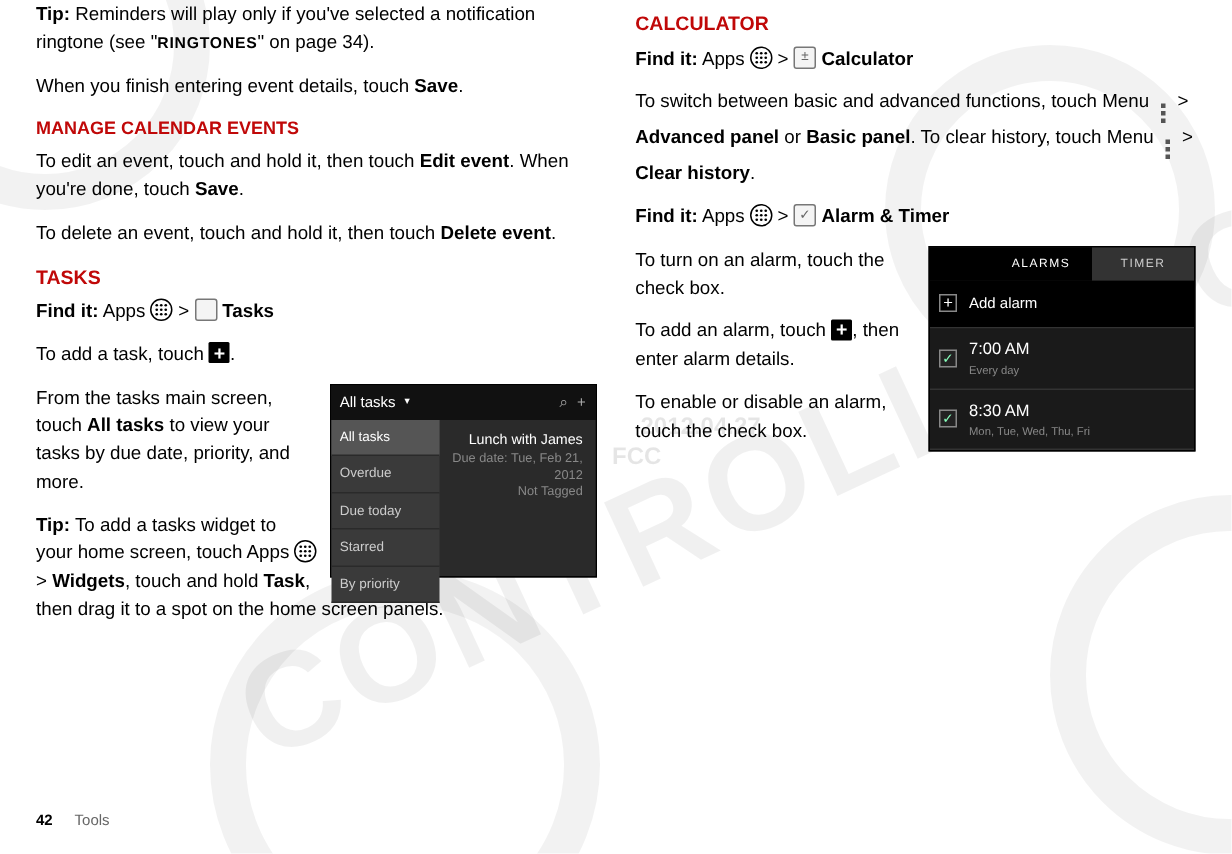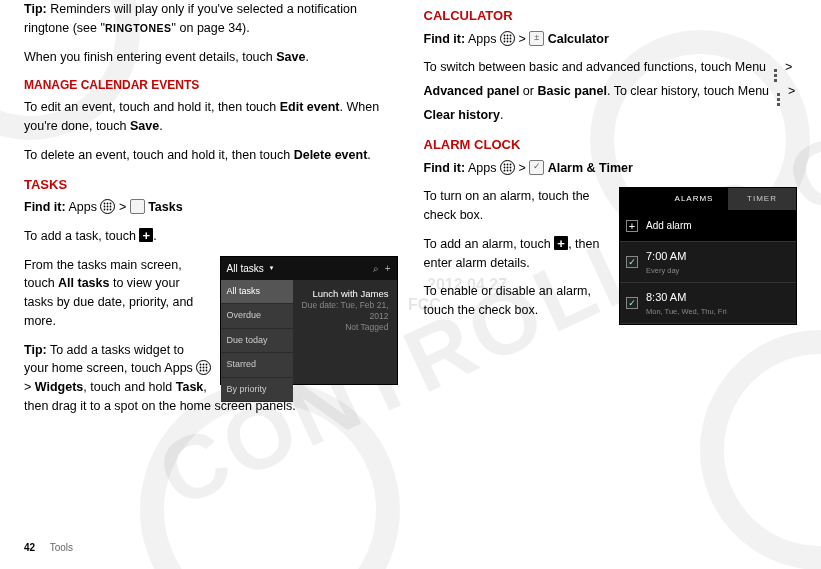--- a/index.html
+++ b/index.html
@@ -320,21 +320,20 @@
         </span>
       <span> &gt; </span><span class="b">Advanced panel</span><span> or </span><span class="b">Basic panel</span><span>. To clear history, touch Menu </span>
       <span class="menu-dots">
           <span></span>
           <span></span>
           <span></span>
         </span>
       <span> &gt; </span><span class="b">Clear history</span><span>.</span>
     </p>
 
-    <div class="heading h-section">ALARM CLOCK</div>
     <p>
       <span class="b">Find it:</span><span> Apps </span>
       <span class="icon apps-icon">
           <svg viewBox="0 0 9 9">
             <g fill="#000">
               <circle cx="1.5" cy="1.5" r="0.9"></circle>
               <circle cx="4.5" cy="1.5" r="0.9"></circle>
               <circle cx="7.5" cy="1.5" r="0.9"></circle>
               <circle cx="1.5" cy="4.5" r="0.9"></circle>
               <circle cx="4.5" cy="4.5" r="0.9"></circle>

